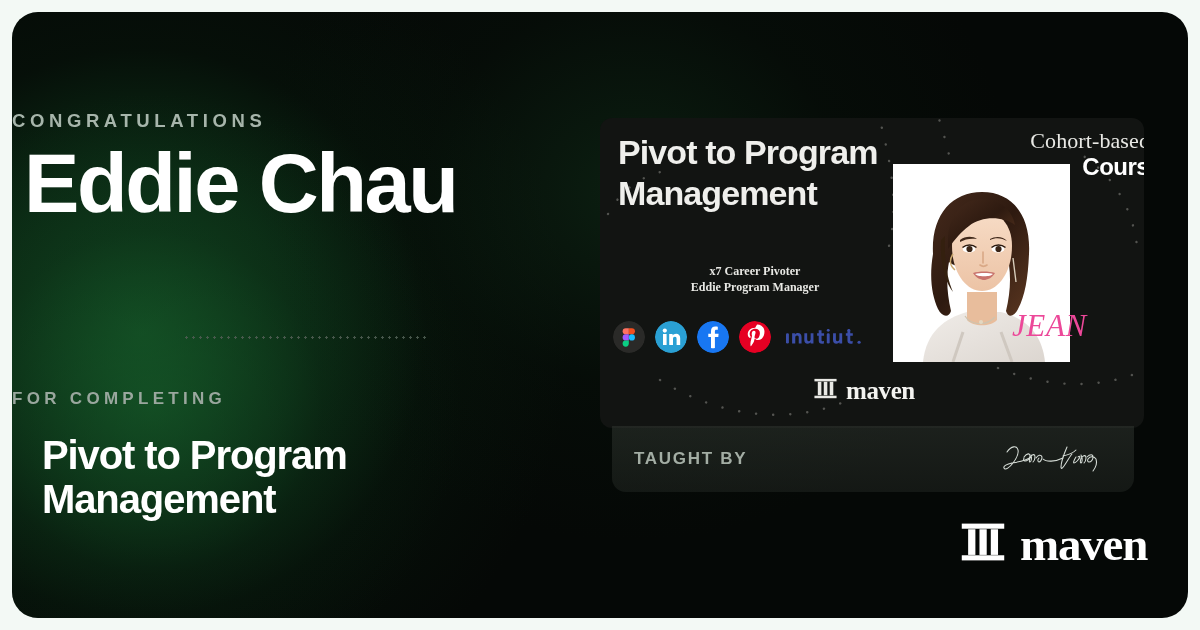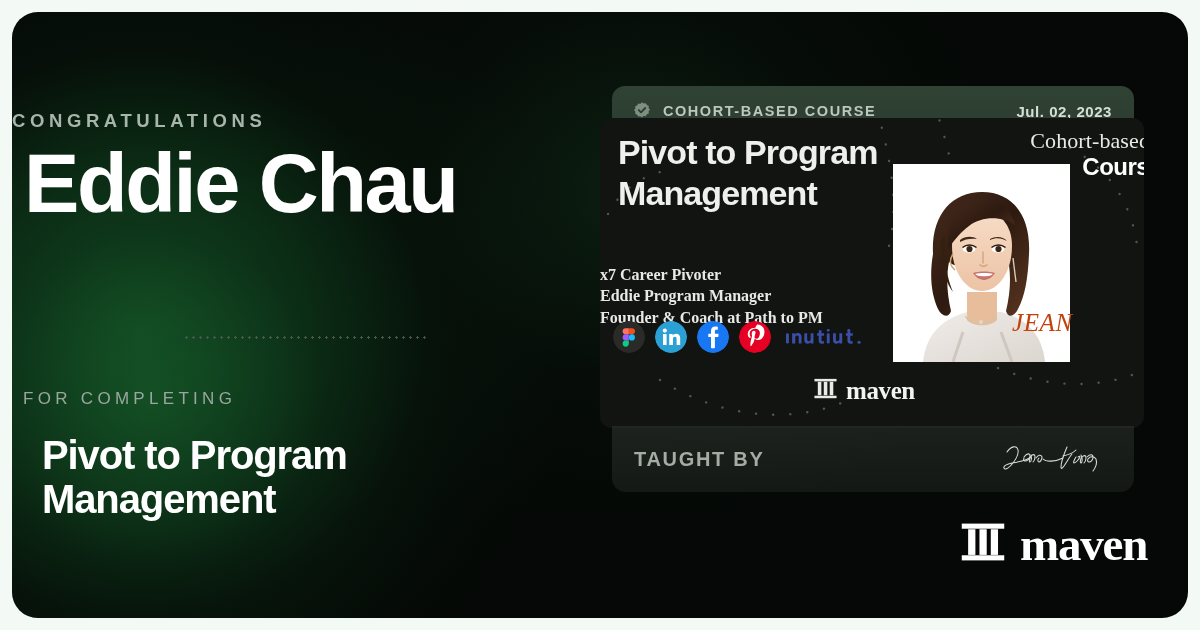--- a/index.html
+++ b/index.html
@@ -52,22 +52,22 @@
     font-size:83px; line-height:.99; font-weight:700;
     letter-spacing:-2.4px; color:#ffffff;
   }
   #divider {
     position:absolute; left:171px; top:324px; width:246px; height:3px;
     background-image:radial-gradient(circle, #4d5c51 0 1.1px, rgba(0,0,0,0) 1.4px);
     background-size:7px 3px; background-repeat:repeat-x;
     opacity:.92;
   }
   #for-completing-label {
-    position:absolute; left:11px; top:377px; width:100%;
-    font-size:17px; font-weight:400; letter-spacing:4.3px;
+    position:absolute; left:0; top:377px; width:100%;
+    font-size:17px; font-weight:700; letter-spacing:4.3px;
     color:#9aa79e;
   }
   #course-title {
     position:absolute; left:30px; top:422px; width:528px;
     font-size:40px; line-height:1.09; font-weight:700;
     letter-spacing:-1.1px; color:#ffffff;
   }
 
   
   #course-card {
@@ -104,23 +104,23 @@
   }
   #thumb-dots { position:absolute; inset:0; }
 
   #thumb-title {
     position:absolute; left:18px; top:14px; width:300px;
     font-size:34px; line-height:1.2; font-weight:700;
     letter-spacing:-.9px; color:#efefec;
   }
   #thumb-sub {
     position:absolute; left:0; top:146px; width:310px;
-    text-align:left;
+    text-align:center;
     font-family:"Liberation Serif", serif;
-    font-size:16px; line-height:1.33; font-weight:700;
+    font-size:12px; line-height:1.33; font-weight:700;
     color:#e8e8e4;
   }
   #thumb-sub div { white-space:nowrap; }
 
   #brand-row {
     position:absolute; left:13px; top:203px;
     display:flex; align-items:center; gap:10px;
   }
   .brand-logo { width:32px; height:32px; flex:0 0 auto; border-radius:50%; overflow:hidden; }
   #intuit-logo {
@@ -154,34 +154,34 @@
   #portrait-frame {
     position:absolute; left:293px; top:46px; width:177px; height:198px;
     background:#ffffff; overflow:hidden;
   }
   #portrait-frame svg { display:block; }
 
   
   #instructor-name {
     position:absolute; left:412px; top:190px; width:180px;
     font-family:"Liberation Serif", serif;
-    font-style:italic; font-size:25px; line-height:1.18;
-    color:#c2410c; letter-spacing:.6px;
+    font-style:italic; font-size:31px; line-height:1.18;
+    color:#ec4899; letter-spacing:.6px;
     white-space:nowrap;
   }
 
   
   #card-footer {
     position:absolute; left:12px; top:352px; width:522px; height:66px;
     border-radius:0 0 14px 14px;
     background:linear-gradient(180deg,#33393380 0%,#2b302b66 100%);
     display:flex; align-items:center;
   }
   #taught-by-label {
-    margin-left:22px; font-size:20px; font-weight:700;
+    margin-left:22px; font-size:17px; font-weight:700;
     letter-spacing:1.7px; color:#a3ada4;
   }
   #signature {
     margin-left:auto; margin-right:24px; width:108px; height:36px;
   }
 
   
   #footer-maven {
     position:absolute; left:948px; top:505px;
     display:flex; align-items:center; gap:14px;
@@ -203,50 +203,39 @@
   <div id="left-col">
     <div id="congrats-label">CONGRATULATIONS</div>
     <div id="recipient-name">Eddie Chau</div>
     <div id="divider"></div>
     <div id="for-completing-label">FOR COMPLETING</div>
     <div id="course-title">Pivot to Program Management</div>
   </div>
 
   <div id="course-card">
 
-    <div id="card-header">
-      <span id="verified-badge">
-        <svg width="20" height="20" viewBox="0 0 24 24" aria-hidden="true">
-          <path fill="#7e8f80" d="M12 1.6l2.1 1.5 2.5-.5 1.2 2.3 2.4 1-.3 2.6 1.7 1.9-1.7 1.9.3 2.6-2.4 1-1.2 2.3-2.5-.5L12 19.7l-2.1-1.5-2.5.5-1.2-2.3-2.4-1 .3-2.6L2.4 10.9 4.1 9l-.3-2.6 2.4-1 1.2-2.3 2.5.5z"></path>
-          <path fill="none" stroke="#2b3d30" stroke-width="2.2" stroke-linecap="round" stroke-linejoin="round" d="M8.1 10.9l2.7 2.7 5.1-5.2"></path>
-        </svg>
-      </span>
-      <span id="cohort-kicker">COHORT-BASED COURSE</span>
-      <span id="course-date">Jul. 02, 2023</span>
-    </div>
 
     <div id="card-thumb">
 
       <svg id="thumb-dots" viewBox="0 0 544 310" aria-hidden="true">
         <g fill="none" stroke="#6a6a66" stroke-width="2.4" stroke-linecap="round" stroke-dasharray="0.1 17" opacity=".75">
           <path d="M268 -40 C 292 40, 300 86, 288 132"></path>
           <path d="M322 -46 C 352 30, 362 80, 352 126"></path>
           <path d="M60 262 C 120 300, 190 306, 244 284"></path>
           <path d="M398 250 C 452 272, 506 270, 544 252"></path>
           <path d="M470 30 C 516 54, 536 96, 538 140"></path>
           <path d="M8 96 C 22 70, 44 56, 70 52"></path>
         </g>
       </svg>
 
       <div id="thumb-title">Pivot to Program Management</div>
 
       <div id="thumb-sub">
         <div>x7 Career Pivoter</div>
         <div>Eddie Program Manager</div>
-        <div>Founder &amp; Coach at Path to PM</div>
       </div>
 
       <div id="brand-row">
 
         <span class="brand-logo">
           <svg viewBox="0 0 32 32" aria-hidden="true">
             <circle cx="16" cy="16" r="16" fill="#2a2a28"></circle>
             <g transform="translate(10.4 7.2) scale(0.385)">
               <path fill="#f24e1e" d="M14 0h8a8 8 0 010 16h-8z"></path>
               <path fill="#ff7262" d="M6 0h8v16H6A8 8 0 016 0z" opacity="0"></path>

